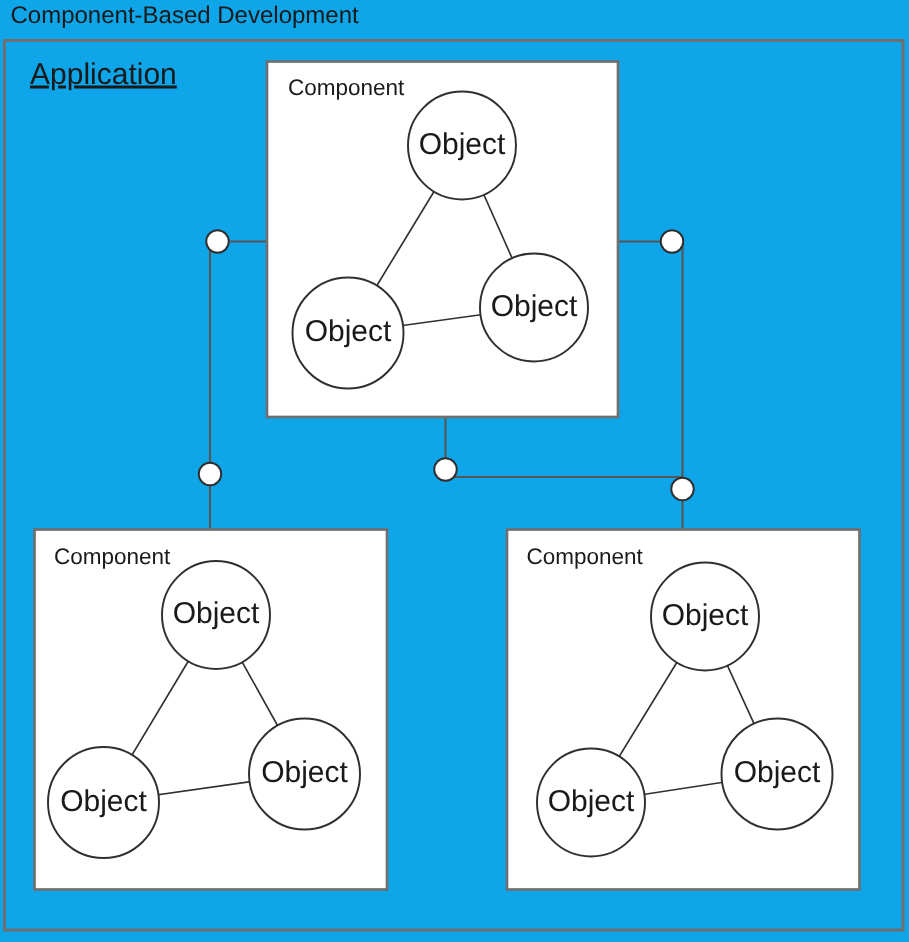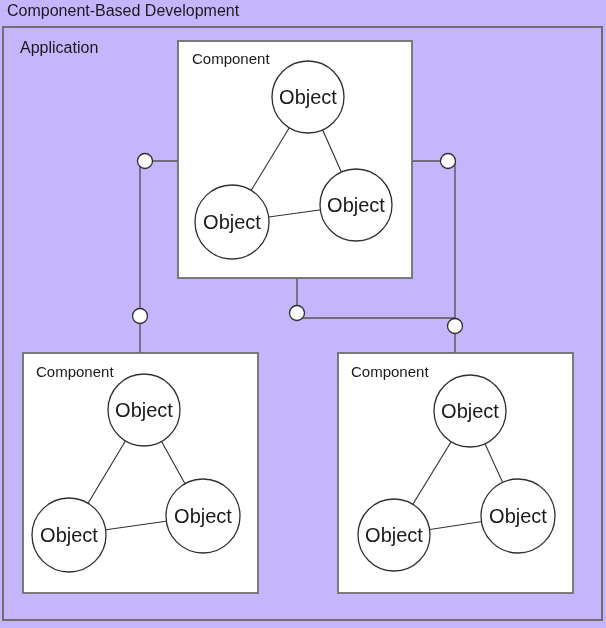--- a/index.html
+++ b/index.html
@@ -4,21 +4,21 @@
 <style>
   html, body {
     margin: 0;
     padding: 0;
     background: #ffffff;
   }
   .stage {
     position: relative;
     width: 606px;
     height: 628px;
-    background: #c4b5fd;
+    background: #0ea5e9;
     font-family: "Liberation Sans", sans-serif;
     color: #1a1a1a;
     overflow: hidden;
   }
   .stage svg {
     position: absolute;
     left: 0;
     top: 0;
   }
   .label {
@@ -27,21 +27,22 @@
     color: #1a1a1a;
   }
   .title-label {
     left: 7px;
     top: 2px;
     font-size: 16px;
   }
   .app-label {
     left: 20px;
     top: 39px;
-    font-size: 16px;
+    font-size: 20px;
+    text-decoration: underline;
   }
   .comp-label {
     font-size: 15px;
   }
   .obj-label {
     font-size: 20px;
     transform: translate(-50%, -50%);
   }
 </style>
 </head>

